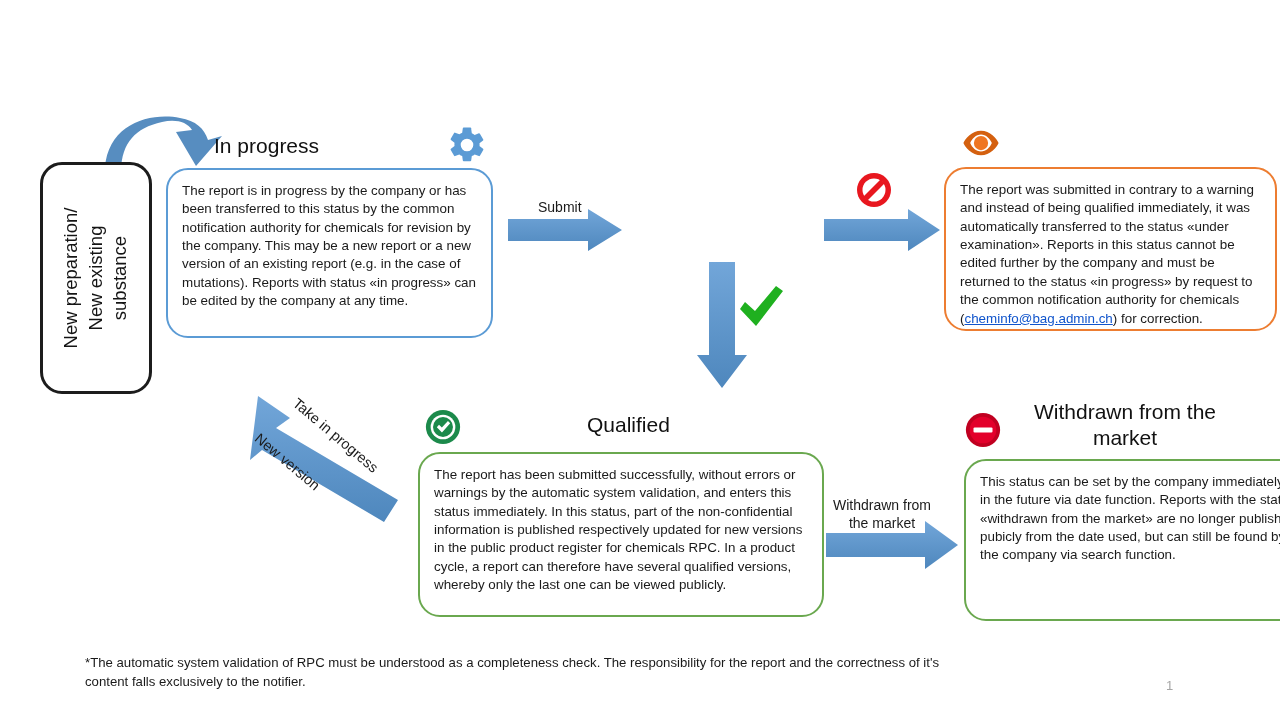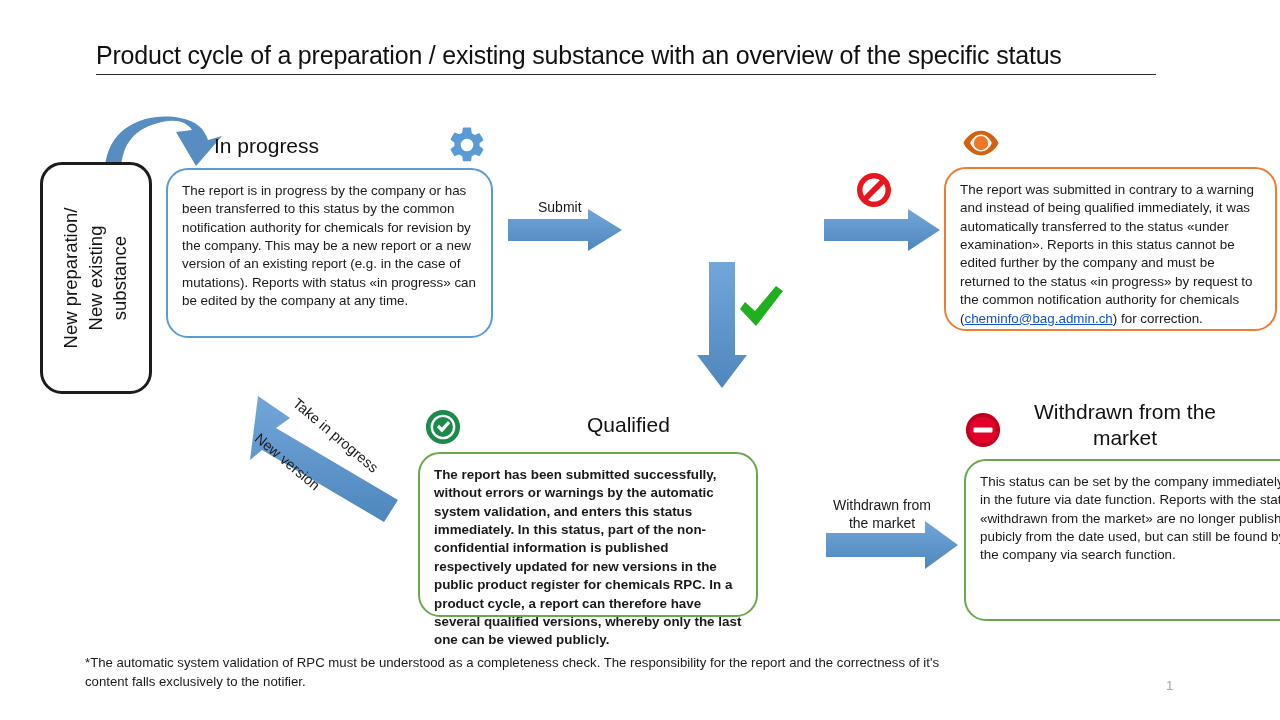--- a/index.html
+++ b/index.html
@@ -80,24 +80,23 @@
     left: 944px;
     top: 167px;
     width: 333px;
     height: 164px;
     border: 2px solid #ed7d31;
   }
   
   #qualified-box {
     left: 418px;
     top: 452px;
-    width: 340px;
+    width: 406px;
     height: 165px;
     border: 2px solid #6aa84f;
-    font-weight: bold;
   }
   
   #withdrawn-box {
     left: 964px;
     top: 459px;
     width: 352px;
     height: 162px;
     border: 2px solid #6aa84f;
   }
   
@@ -200,21 +199,20 @@
     top: 678px;
     font-size: 13px;
     color: #a6a6a6;
   }
 </style>
 </head>
 <body>
 
 <div class="stage">
 
-  <div id="slide-title">Product cycle of a preparation / existing substance with an overview of the specific status</div>
 
   <svg id="arrow-layer" viewBox="0 0 1280 720" xmlns="http://www.w3.org/2000/svg">
     <defs>
       <linearGradient id="arrGrad" x1="0" y1="0" x2="0" y2="1">
         <stop offset="0%" stop-color="#72a6d9"></stop>
         <stop offset="100%" stop-color="#4e87bd"></stop>
       </linearGradient>
     </defs>
 
     <g>

